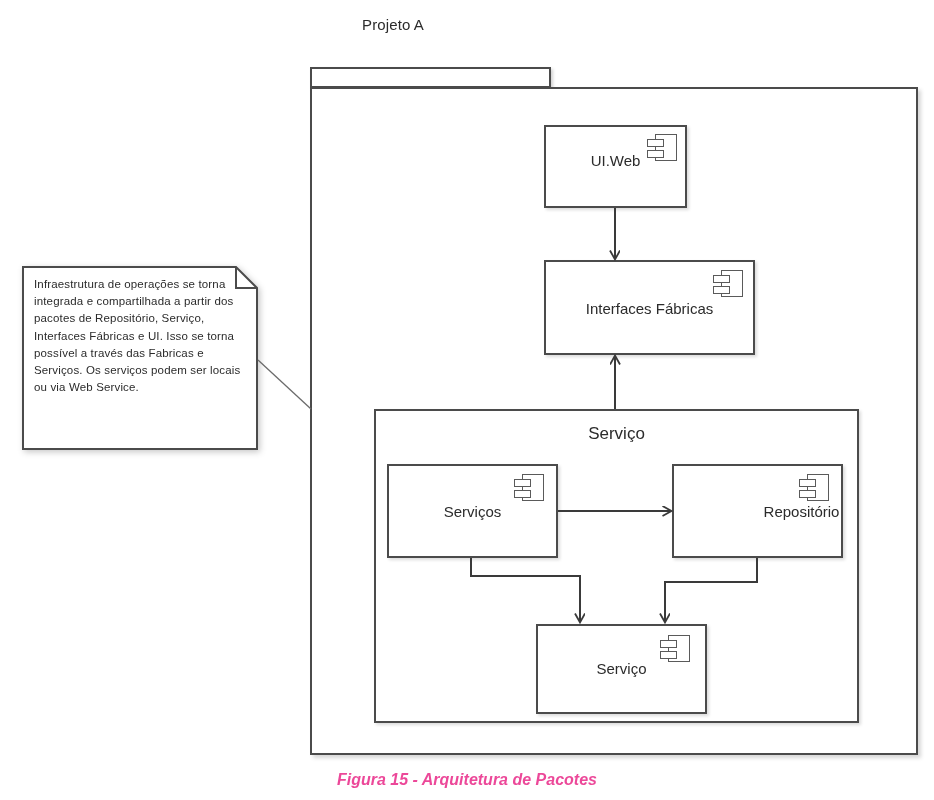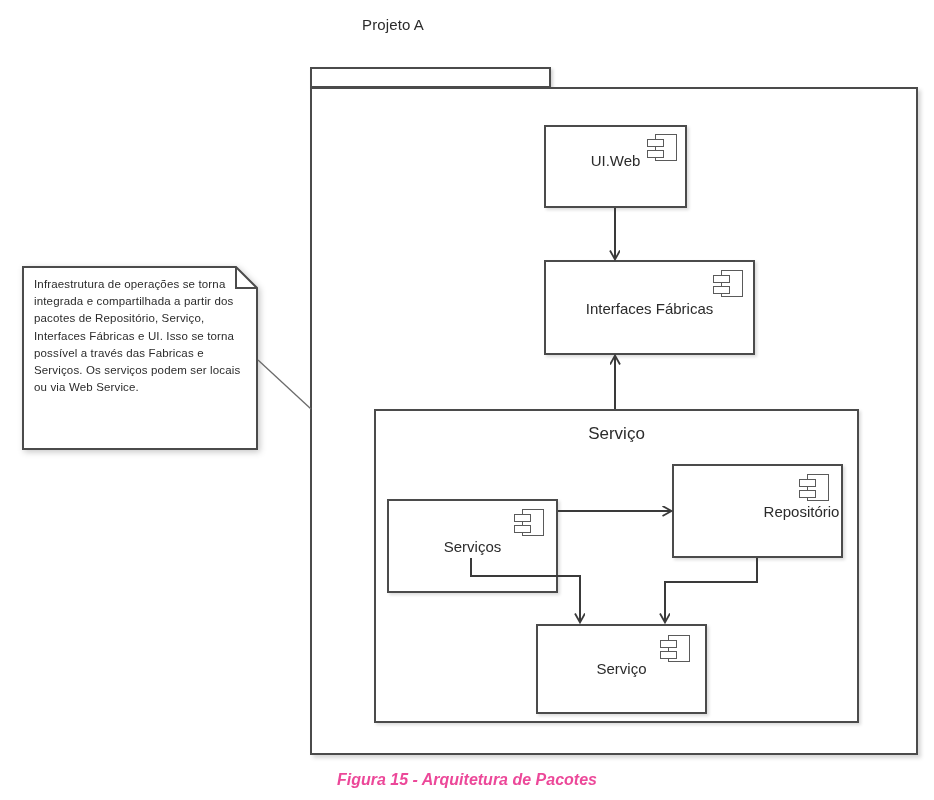--- a/index.html
+++ b/index.html
@@ -83,21 +83,21 @@
     position: absolute;
     left: 0;
     width: 100%;
     text-align: center;
     font-size: 15px;
     color: #2b2b2b;
     white-space: nowrap;
   }
   #box-uiweb     { left: 544px; top: 125px; width: 143px; height: 83px; }
   #box-interfaces{ left: 544px; top: 260px; width: 211px; height: 95px; }
-  #box-servicos  { left: 387px; top: 464px; width: 171px; height: 94px; margin-top: 35px; }
+  #box-servicos  { left: 387px; top: 464px; width: 171px; height: 94px; }
   #box-repositorio{left: 672px; top: 464px; width: 171px; height: 94px; }
   #box-negocio   { left: 536px; top: 624px; width: 171px; height: 90px; }
 
   
   .comp-icon { position: absolute; }
   .comp-icon .body {
     position: absolute;
     left: 8px; top: 0;
     width: 22px; height: 27px;
     border: 1.6px solid #5a5a5a;

